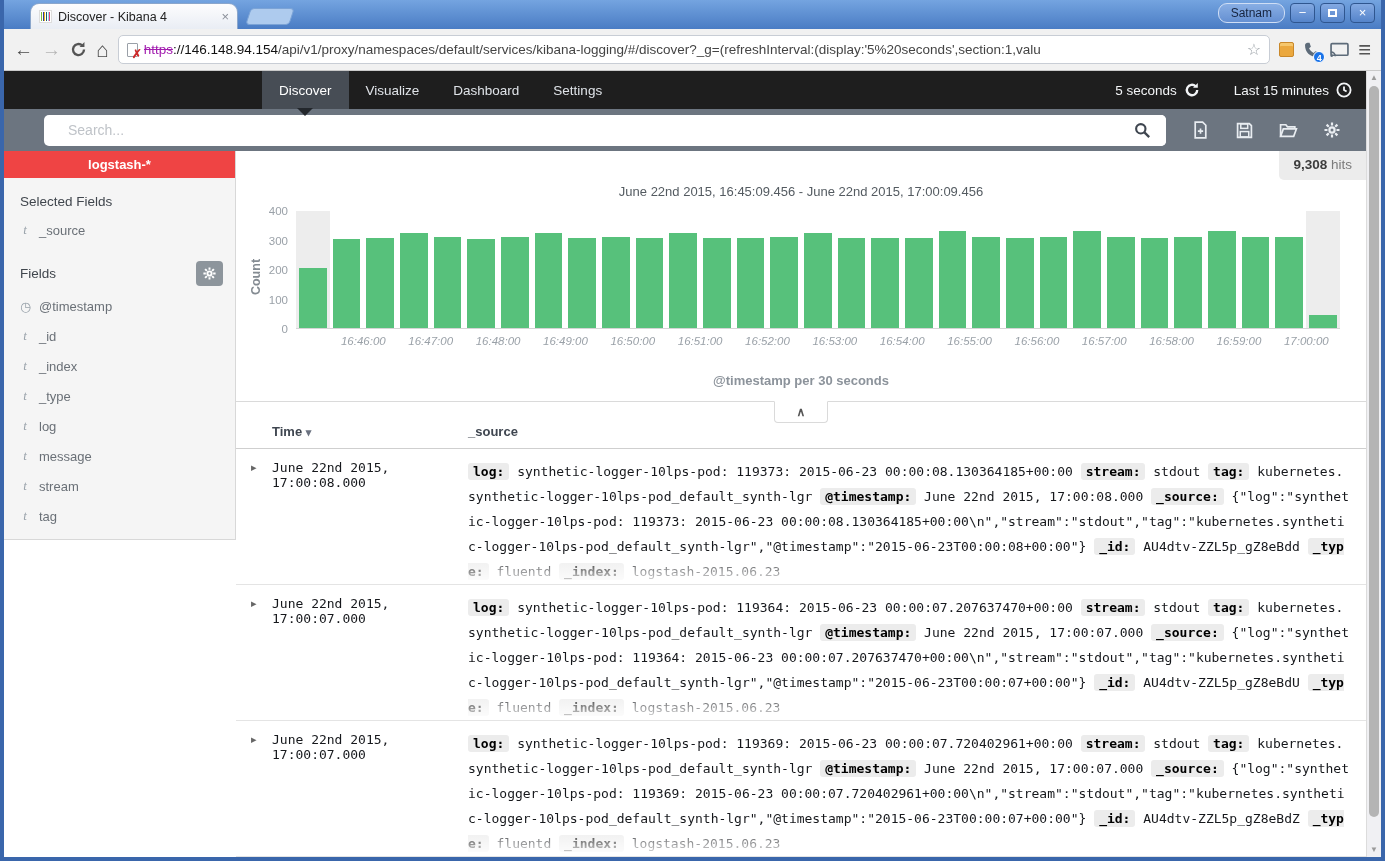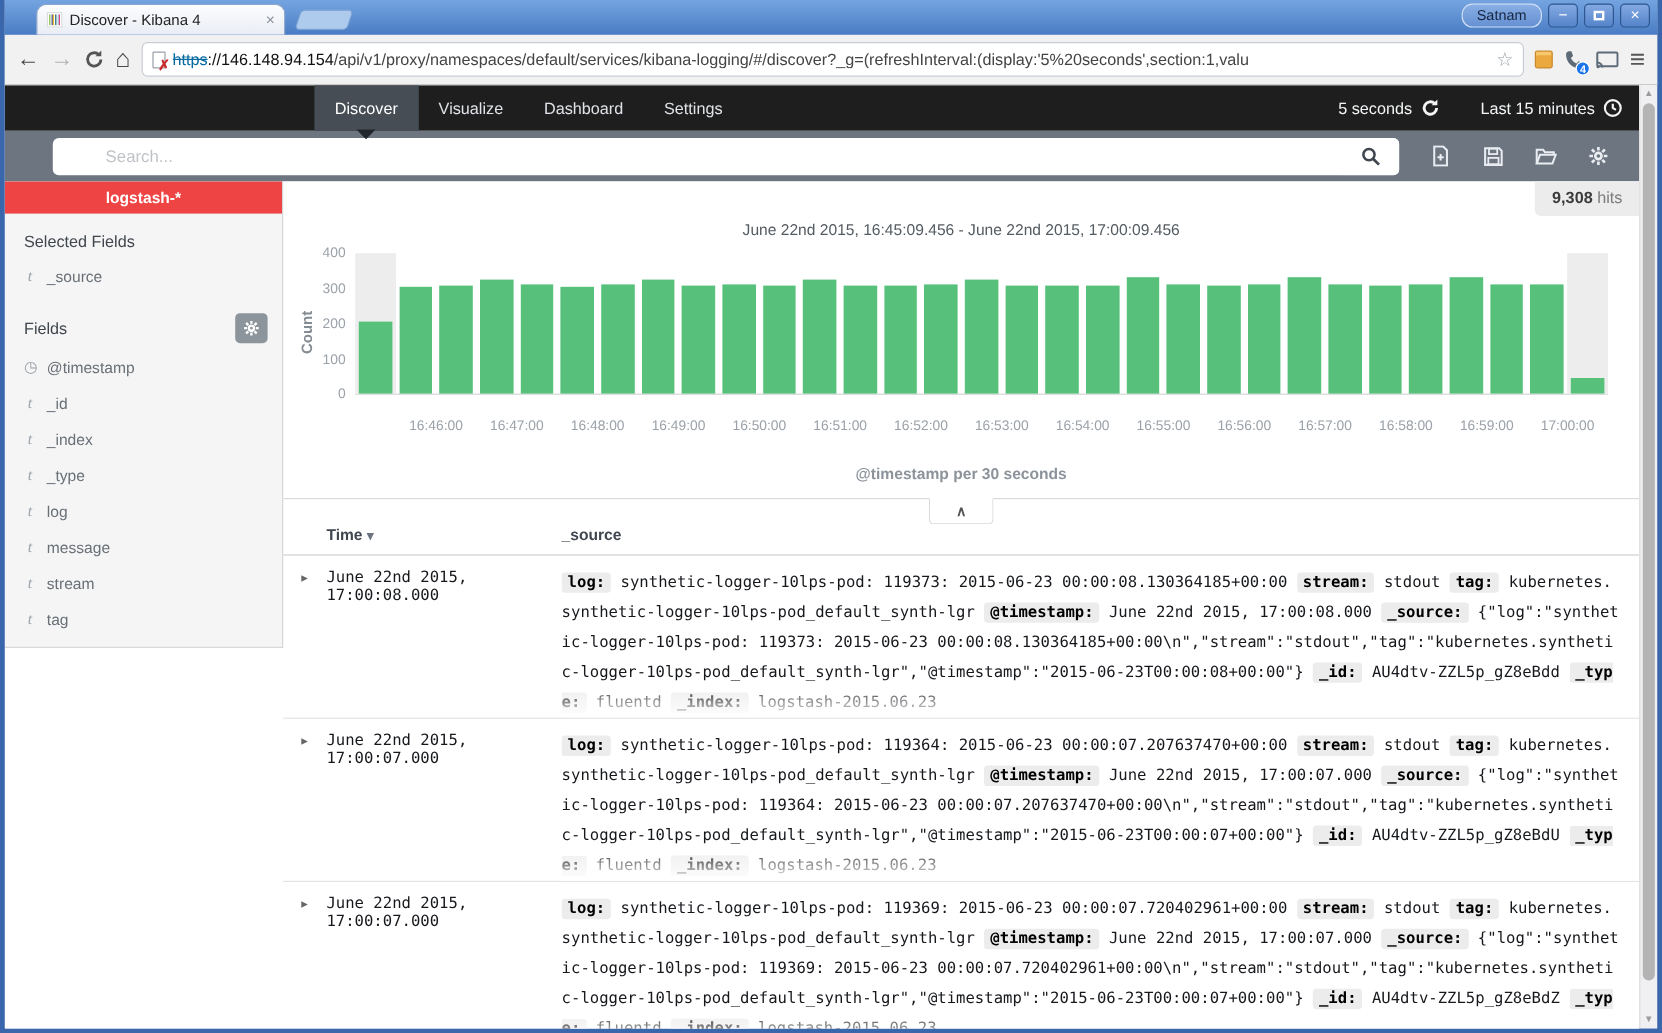--- a/index.html
+++ b/index.html
@@ -21,21 +21,21 @@
 
   
   .toolbar { height:42px; background:#f1f1f1; border-bottom:1px solid #c9c9c9; display:flex; align-items:center; padding:0 10px; gap:9px; flex:none; }
   .navglyph { font-size:19px; color:#4a4a4a; font-weight:bold; line-height:20px; }
   .navglyph.disabled { color:#b5b5b5; }
   .tool-ic { color:#555; display:flex; align-items:center; }
   .omnibox { flex:1; height:29px; background:#fff; border:1px solid #c8cdd5; border-radius:5px; display:flex; align-items:center; padding:0 8px; overflow:hidden; }
   .pageico { width:11px; height:14px; border:1.5px solid #9aa0a8; border-radius:1px; position:relative; flex:none; margin-right:6px; }
   .pageico em { position:absolute; right:-5px; bottom:-5px; color:#cc2b2b; font-style:normal; font-size:12px; font-weight:bold; }
   .urltext { font-size:13.5px; white-space:nowrap; overflow:hidden; flex:1; color:#5f6368; }
-  .url-scheme { color:#0369a1; text-decoration:line-through; }
+  .url-scheme { color:#a21caf; text-decoration:line-through; }
   .url-host { color:#111; }
   .url-path { color:#444; }
   .star { color:#9aa0a6; font-size:16px; flex:none; margin-left:4px; }
   .ext-ic { position:relative; display:flex; align-items:center; color:#5d6b79; }
   .ext-orange { width:15px; height:15px; background:#eba83e; border-radius:2px; border:1px solid #c9882a; box-shadow:inset 0 3px 0 #f6c76d; }
   .ext-badge { position:absolute; right:-4px; bottom:-4px; background:#1a73e8; color:#fff; font-size:9px; font-weight:bold; border-radius:50%; width:12px; height:12px; line-height:12px; text-align:center; border:1px solid #fff; }
   .menu-ic { font-size:22px; color:#555; line-height:20px; }
 
   
   .page { flex:1; position:relative; overflow:hidden; }
@@ -53,21 +53,21 @@
   .stripes i { width:8px; }
   .wordmark { font-size:43px; font-weight:bold; color:#fff; letter-spacing:-2.5px; margin-left:12px; line-height:40px; }
   .kbn-tab { color:#dfe3e8; font-size:13.5px; padding:0 17px; display:flex; align-items:center; position:relative; }
   .kbn-tab.active { background:#474d55; color:#fff; }
   .kbn-tab.active::after { content:""; position:absolute; left:50%; bottom:-7px; transform:translateX(-50%); border:8px solid transparent; border-top:8px solid #23272c; border-bottom:none; }
   .kbn-nav-spacer { flex:1; }
   .timepicker { display:flex; gap:8px; color:#f2f4f6; font-size:13.5px; padding-right:14px; }
   .tp-item { display:flex; align-items:center; gap:7px; margin-left:26px; }
   .search-row { height:42px; background:#6c7580; display:flex; align-items:center; padding:0 12px 0 40px; }
   .search-wrap { flex:1; height:31px; background:#fff; border-radius:5px; display:flex; align-items:center; overflow:hidden; margin-right:12px; }
-  .search-wrap input { flex:1; border:none; outline:none; font-size:14px; color:#333; padding-left:44px; font-family:"Liberation Sans",sans-serif; }
+  .search-wrap input { flex:1; border:none; outline:none; font-size:14px; color:#333; padding-left:24px; font-family:"Liberation Sans",sans-serif; }
   .search-wrap input::placeholder { color:#bfc3c8; }
   .search-btn { width:48px; height:100%; display:flex; align-items:center; justify-content:center; color:#3f4650; background:#fff; }
   .sr-btn { width:44px; display:flex; align-items:center; justify-content:center; color:#e9edf1; }
 
   
   .content { flex:1; display:flex; align-items:flex-start; background:#fff; overflow:hidden; }
   .sidebar { width:232px; background:#f5f5f5; border-right:1px solid #d8d8d8; border-bottom:1px solid #d8d8d8; flex:none; font-size:13px; padding-bottom:8px; }
   .index-header { background:#ef4444; color:#fff; font-weight:bold; text-align:center; padding:6px 0; font-size:13px; }
   .side-heading { color:#40464d; padding:16px 16px 6px; font-size:13.5px; }
   .side-heading.row { display:flex; align-items:center; justify-content:space-between; padding-right:12px; }
@@ -84,21 +84,21 @@
   .chart-title { text-align:center; font-size:13px; color:#545b61; margin-bottom:12px; }
   .chart { display:flex; margin-right:26px; }
   .y-axis { width:60px; position:relative; flex:none; }
   .y-label { position:absolute; left:2px; top:50%; transform:rotate(-90deg) translateX(0); transform-origin:center; font-size:12.5px; font-weight:bold; color:#848b92; }
   .y-tick { position:absolute; right:8px; transform:translateY(50%); font-size:11.5px; color:#9aa1a8; }
   .plot { flex:1; height:118px; position:relative; }
   .bars { display:flex; height:100%; align-items:flex-end; border-bottom:1px solid #d5d5d5; }
   .barwrap { flex:1; height:100%; display:flex; align-items:flex-end; padding:0 3px; }
   .barwrap.partial { background:#ededed; }
   .bar { width:100%; background:#57c17b; }
-  .xlabels { position:relative; height:18px; margin-left:60px; margin-right:26px; margin-top:20px; }
+  .xlabels { position:relative; height:18px; margin-left:60px; margin-right:26px; margin-top:6px;font-style:italic; }
   .xtick { position:absolute; transform:translateX(-50%); font-size:11.5px; color:#9aa1a8; white-space:nowrap; }
   .x-caption { text-align:center; font-size:13px; font-weight:bold; color:#8c939b; margin-top:20px; }
 
   .divider { border-bottom:1px solid #dadada; margin-top:13px; position:relative; }
   .collapse-tab { position:absolute; left:50%; top:0; transform:translateX(-50%); width:54px; height:22px; background:#fff; border:1px solid #dadada; border-top:1px solid #fff; border-radius:0 0 4px 4px; text-align:center; color:#555; font-size:12px; line-height:20px; font-weight:bold; }
 
   .table-header { display:flex; margin-top:22px; padding-bottom:9px; border-bottom:1px solid #cfcfcf; font-size:13px; font-weight:bold; color:#3f4650; }
   .th-time { width:232px; padding-left:36px; flex:none; }
   .th-time .sort { color:#6b7280; font-size:11px; }
   .table-row { display:flex; border-bottom:1px solid #e4e4e4; padding-top:10px; font-family:"DejaVu Sans Mono","Liberation Mono",monospace; font-size:13px; }

